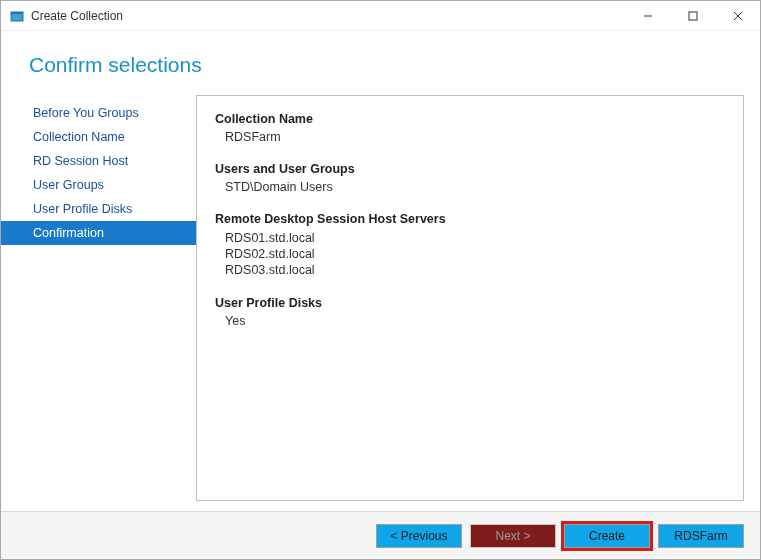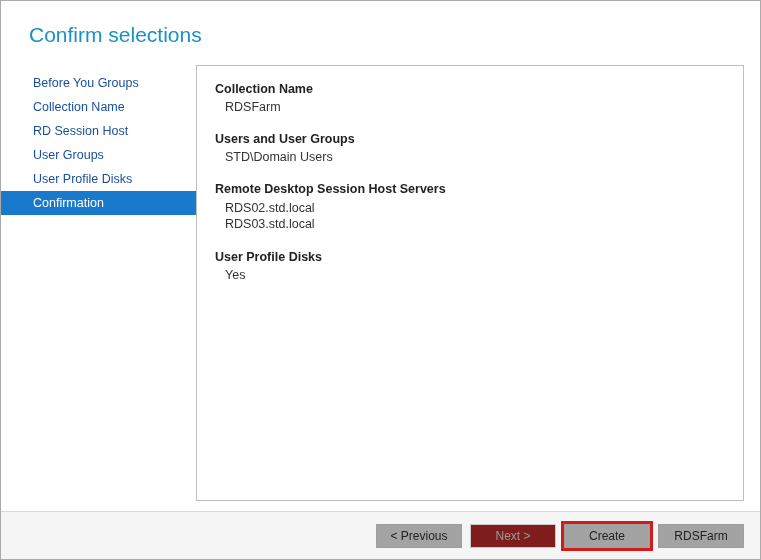--- a/index.html
+++ b/index.html
@@ -15,29 +15,55 @@
   .body { flex:1; display:flex; padding:0 16px 0 0; }
   .sidebar { width:195px; flex:0 0 195px; padding-top:6px; }
   .step { padding:5px 0 5px 32px; color:#1a4f9c; font-size:12.5px; cursor:default; }
   .step.active { background:#1979ca; color:#fff; }
   .step.disabled { color:#b6b6b6; }
   .content { flex:1; border:1px solid #bfbfbf; padding:14px 18px 10px 18px; overflow:auto; background:#fff; margin-bottom:10px; }
   .section-label { font-weight:700; font-size:12.5px; margin-top:2px; }
   .section-value { padding:4px 0 16px 10px; font-size:12.5px; color:#333; }
   .section-value div { padding:1px 0; }
   .footer { height:48px; border-top:1px solid #d9d9d9; display:flex; align-items:center; justify-content:flex-end; padding:0 16px; gap:8px; background:#f5f5f5; }
-  .btn { min-width:86px; height:24px; border:1px solid #9f9f9f; background:#a3a3a3; font-size:12px; display:flex; align-items:center; justify-content:center; color:#222; }
+  .btn { min-width:86px; height:24px; border:1px solid #9f9f9f; background:#0ea5e9; font-size:12px; display:flex; align-items:center; justify-content:center; color:#222; }
   .btn.disabled { color:#9a9a9a; background:#7f1d1d; border-color:#c8c8c8; }
   .btn.highlight { outline:3px solid #d21c1c; outline-offset:0; }
 </style>
 </head>
 <body>
 
 <div class="window">
 
+  <div class="titlebar">
+    <span class="icon">
+      <svg width="14" height="14" viewBox="0 0 14 14">
+          <rect x="1" y="3" width="12" height="9" fill="#3da2d6" stroke="#2673a6"></rect>
+          <rect x="1" y="3" width="12" height="2" fill="#2673a6"></rect>
+        </svg>
+    </span>
+    <span class="title">Create Collection</span>
+    <span class="spacer"></span>
+    <div class="winbtn">
+        <svg width="10" height="10">
+          <line x1="1" y1="5" x2="9" y2="5" stroke-width="1"></line>
+        </svg>
+      </div>
+    <div class="winbtn">
+        <svg width="10" height="10">
+          <rect x="1" y="1" width="8" height="8" fill="none" stroke-width="1"></rect>
+        </svg>
+      </div>
+    <div class="winbtn">
+        <svg width="10" height="10">
+          <line x1="1" y1="1" x2="9" y2="9" stroke-width="1"></line>
+          <line x1="9" y1="1" x2="1" y2="9" stroke-width="1"></line>
+        </svg>
+      </div>
+  </div>
 
   <div class="heading">Confirm selections</div>
 
   <div class="body">
     <div class="sidebar">
       <div class="step">Before You Groups</div>
       <div class="step">Collection Name</div>
       <div class="step">RD Session Host</div>
       <div class="step">User Groups</div>
       <div class="step">User Profile Disks</div>
@@ -46,20 +72,21 @@
 
     <div class="content">
       <div class="section-label">Collection Name</div>
       <div class="section-value">RDSFarm</div>
 
       <div class="section-label">Users and User Groups</div>
       <div class="section-value">STD\Domain Users</div>
 
       <div class="section-label">Remote Desktop Session Host Servers</div>
       <div class="section-value">
+        <div>RDS01.std.local</div>
         <div>RDS02.std.local</div>
         <div>RDS03.std.local</div>
       </div>
 
       <div class="section-label">User Profile Disks</div>
       <div class="section-value">Yes</div>
     </div>
   </div>
 
   <div class="footer">

